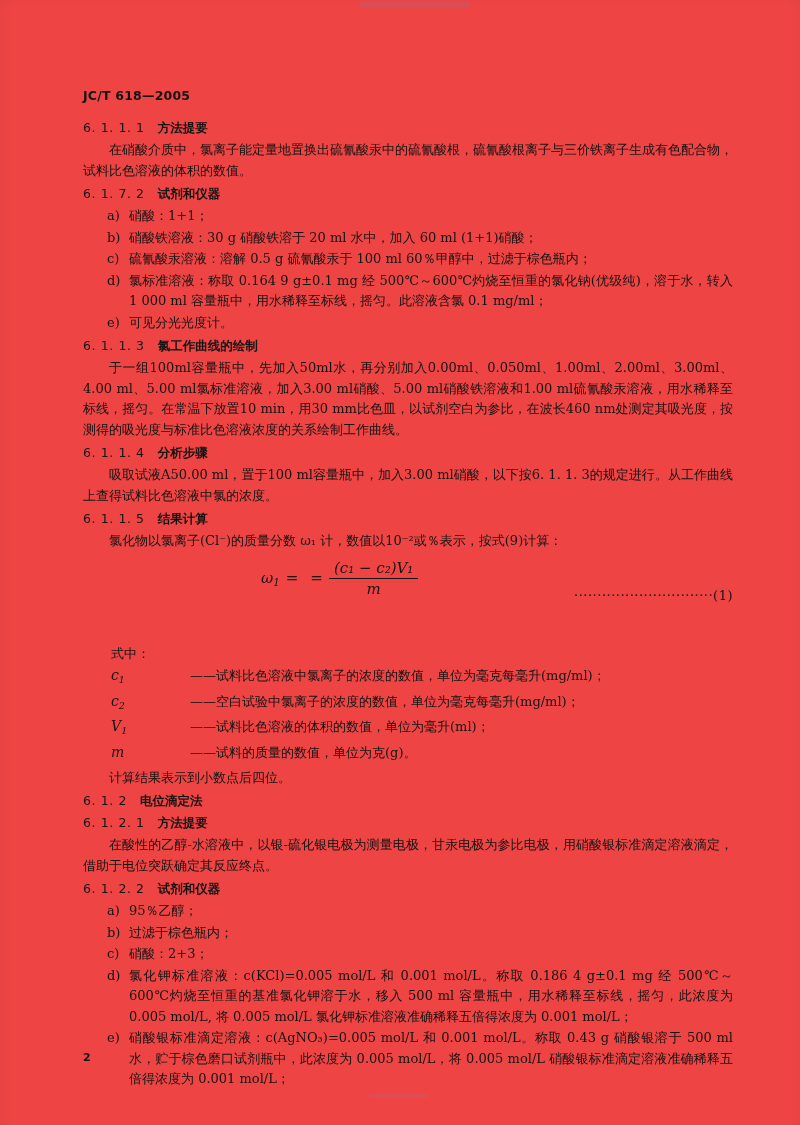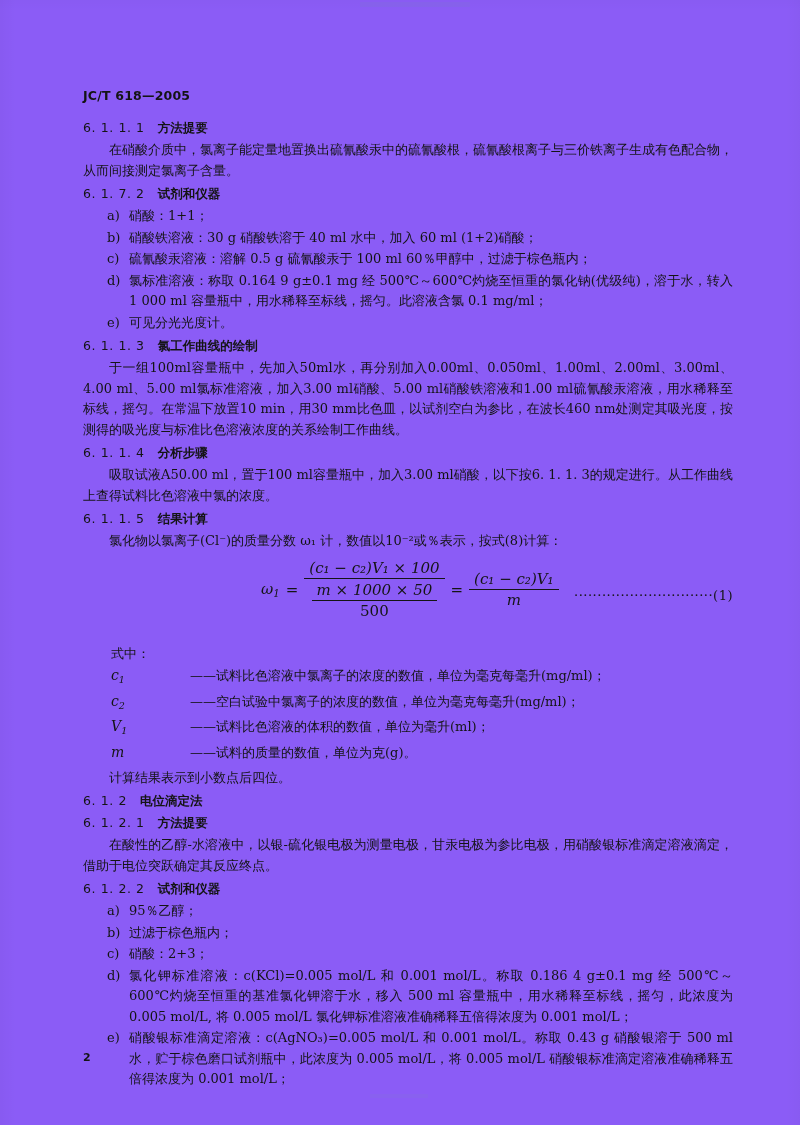--- a/index.html
+++ b/index.html
@@ -13,21 +13,21 @@
     position: relative;
     font-family: "DejaVu Serif", "Liberation Serif", serif;
     color: #141414;
     overflow: hidden;
   }
 
   
   .page {
     position: absolute;
     inset: 0;
-    background: #8b5cf6;
+    background: #ef4444;
     padding-left: 40px;
   }
   
   .scan-tint {
     position: absolute;
     inset: 0;
     pointer-events: none;
     background:
       linear-gradient(90deg, rgba(0,0,0,0.022) 0px, rgba(0,0,0,0.0) 16px),
       linear-gradient(270deg, rgba(0,0,0,0.02) 0px, rgba(0,0,0,0.0) 14px),
@@ -207,33 +207,33 @@
   <div class="scan-artifact"></div>
   <div class="scan-artifact2"></div>
 
   <div class="content">
 
     <div class="std-no">JC/T 618—2005</div>
 
     <div class="clause">
       <span class="num">6. 1. 1. 1</span><span class="ttl">方法提要</span>
     </div>
-    <p class="body indent">在硝酸介质中，氯离子能定量地置换出硫氰酸汞中的硫氰酸根，硫氰酸根离子与三价铁离子生成有色配合物，从而间接测定氯离子含量。</p>
+    <p class="body indent">在硝酸介质中，氯离子能定量地置换出硫氰酸汞中的硫氰酸根，硫氰酸根离子与三价铁离子生成有色配合物，试料比色溶液的体积的数值。</p>
 
     <div class="clause">
       <span class="num">6. 1. 7. 2</span><span class="ttl">试剂和仪器</span>
     </div>
     <div class="list">
       <div class="li">
         <span class="lbl">a)</span>
         <span class="txt">硝酸：1+1；</span>
       </div>
       <div class="li">
         <span class="lbl">b)</span>
-        <span class="txt">硝酸铁溶液：30 g 硝酸铁溶于 40 ml 水中，加入 60 ml (1+2)硝酸；</span>
+        <span class="txt">硝酸铁溶液：30 g 硝酸铁溶于 20 ml 水中，加入 60 ml (1+1)硝酸；</span>
       </div>
       <div class="li">
         <span class="lbl">c)</span>
         <span class="txt">硫氰酸汞溶液：溶解 0.5 g 硫氰酸汞于 100 ml 60％甲醇中，过滤于棕色瓶内；</span>
       </div>
       <div class="li">
         <span class="lbl">d)</span>
         <span class="txt">氯标准溶液：称取 0.164 9 g±0.1 mg 经 500℃～600℃灼烧至恒重的氯化钠(优级纯)，溶于水，转入 1 000 ml 容量瓶中，用水稀释至标线，摇匀。此溶液含氯 0.1 mg/ml；</span>
       </div>
       <div class="li">
@@ -248,39 +248,28 @@
     <p class="body indent">于一组100ml容量瓶中，先加入50ml水，再分别加入0.00ml、0.050ml、1.00ml、2.00ml、3.00ml、4.00 ml、5.00 ml氯标准溶液，加入3.00 ml硝酸、5.00 ml硝酸铁溶液和1.00 ml硫氰酸汞溶液，用水稀释至标线，摇匀。在常温下放置10 min，用30 mm比色皿，以试剂空白为参比，在波长460 nm处测定其吸光度，按测得的吸光度与标准比色溶液浓度的关系绘制工作曲线。</p>
 
     <div class="clause">
       <span class="num">6. 1. 1. 4</span><span class="ttl">分析步骤</span>
     </div>
     <p class="body indent">吸取试液A50.00 ml，置于100 ml容量瓶中，加入3.00 ml硝酸，以下按6. 1. 1. 3的规定进行。从工作曲线上查得试料比色溶液中氯的浓度。</p>
 
     <div class="clause">
       <span class="num">6. 1. 1. 5</span><span class="ttl">结果计算</span>
     </div>
-    <p class="body indent">氯化物以氯离子(Cl⁻)的质量分数 ω₁ 计，数值以10⁻²或％表示，按式(8)计算：</p>
+    <p class="body indent">氯化物以氯离子(Cl⁻)的质量分数 ω₁ 计，数值以10⁻²或％表示，按式(9)计算：</p>
 
     <div class="formula-wrap">
       <div class="formula">
         <span class="var">
           <span>ω</span><span class="sub">1</span>
         </span>
         <span class="eq">=</span>
-        <span class="frac">
-          <span class="num-part var">(c₁ − c₂)V₁ × 100</span>
-          <span class="bar"></span>
-          <span class="den-part">
-            <span class="frac">
-              <span class="num-part var">m × 1000 × 50</span>
-              <span class="bar"></span>
-              <span class="den-part">500</span>
-            </span>
-          </span>
-        </span>
         <span class="eq">=</span>
         <span class="frac">
           <span class="num-part var">(c₁ − c₂)V₁</span>
           <span class="bar"></span>
           <span class="den-part var">m</span>
         </span>
       </div>
       <div class="leader"><span>······························</span><span>(1)</span></div>
     </div>
 

